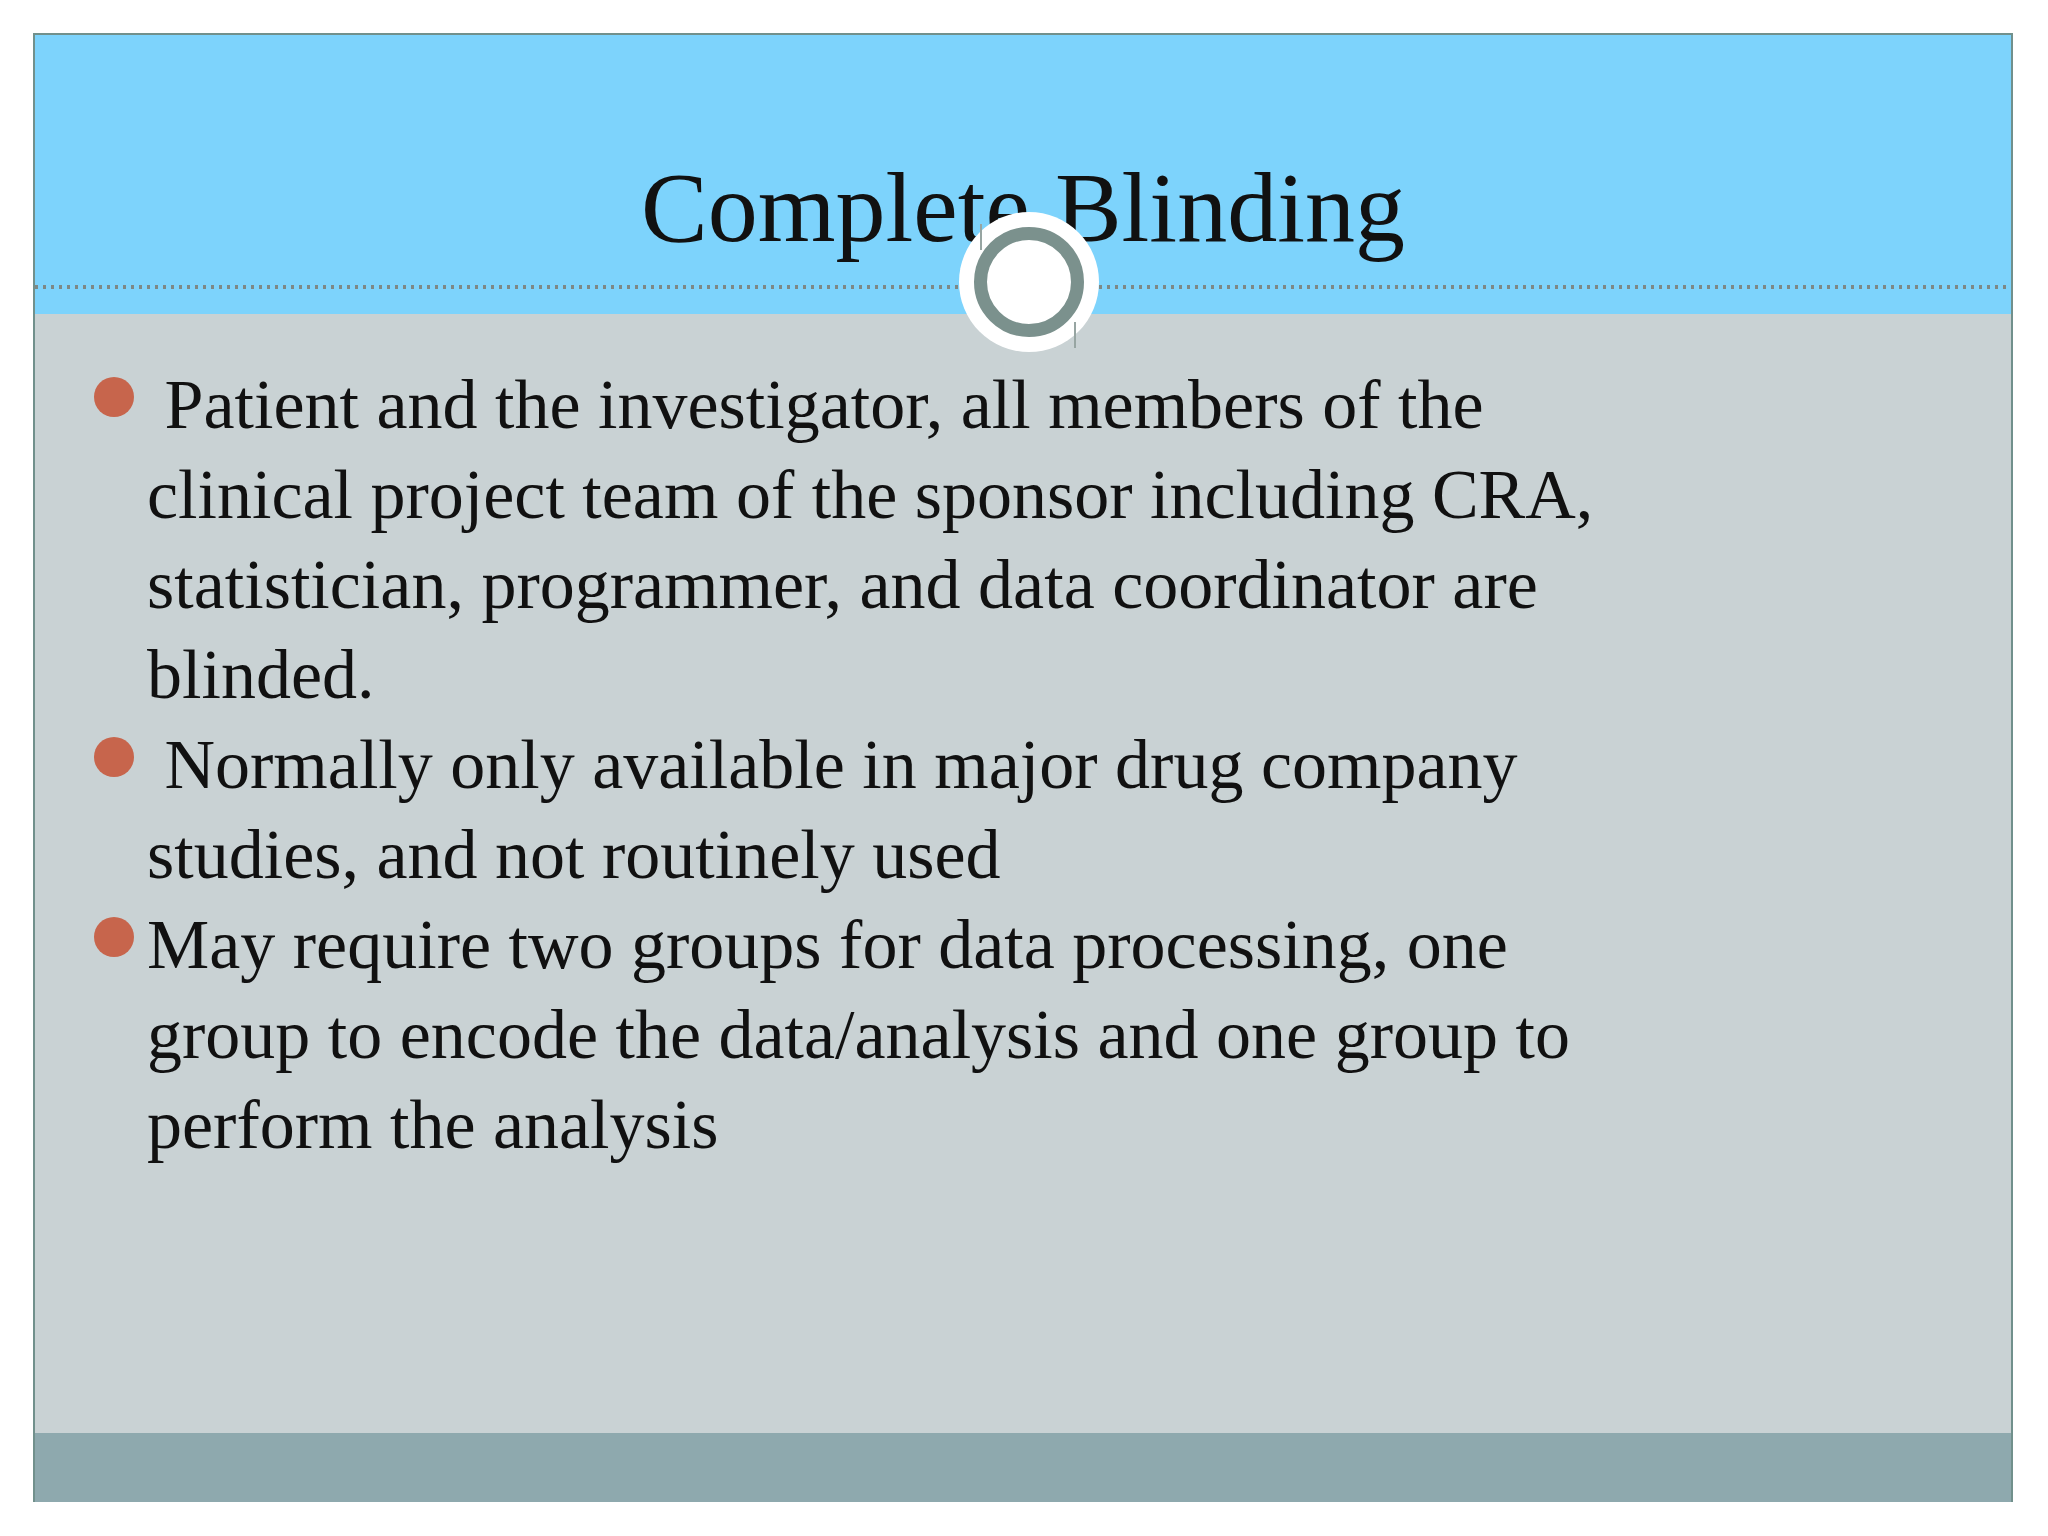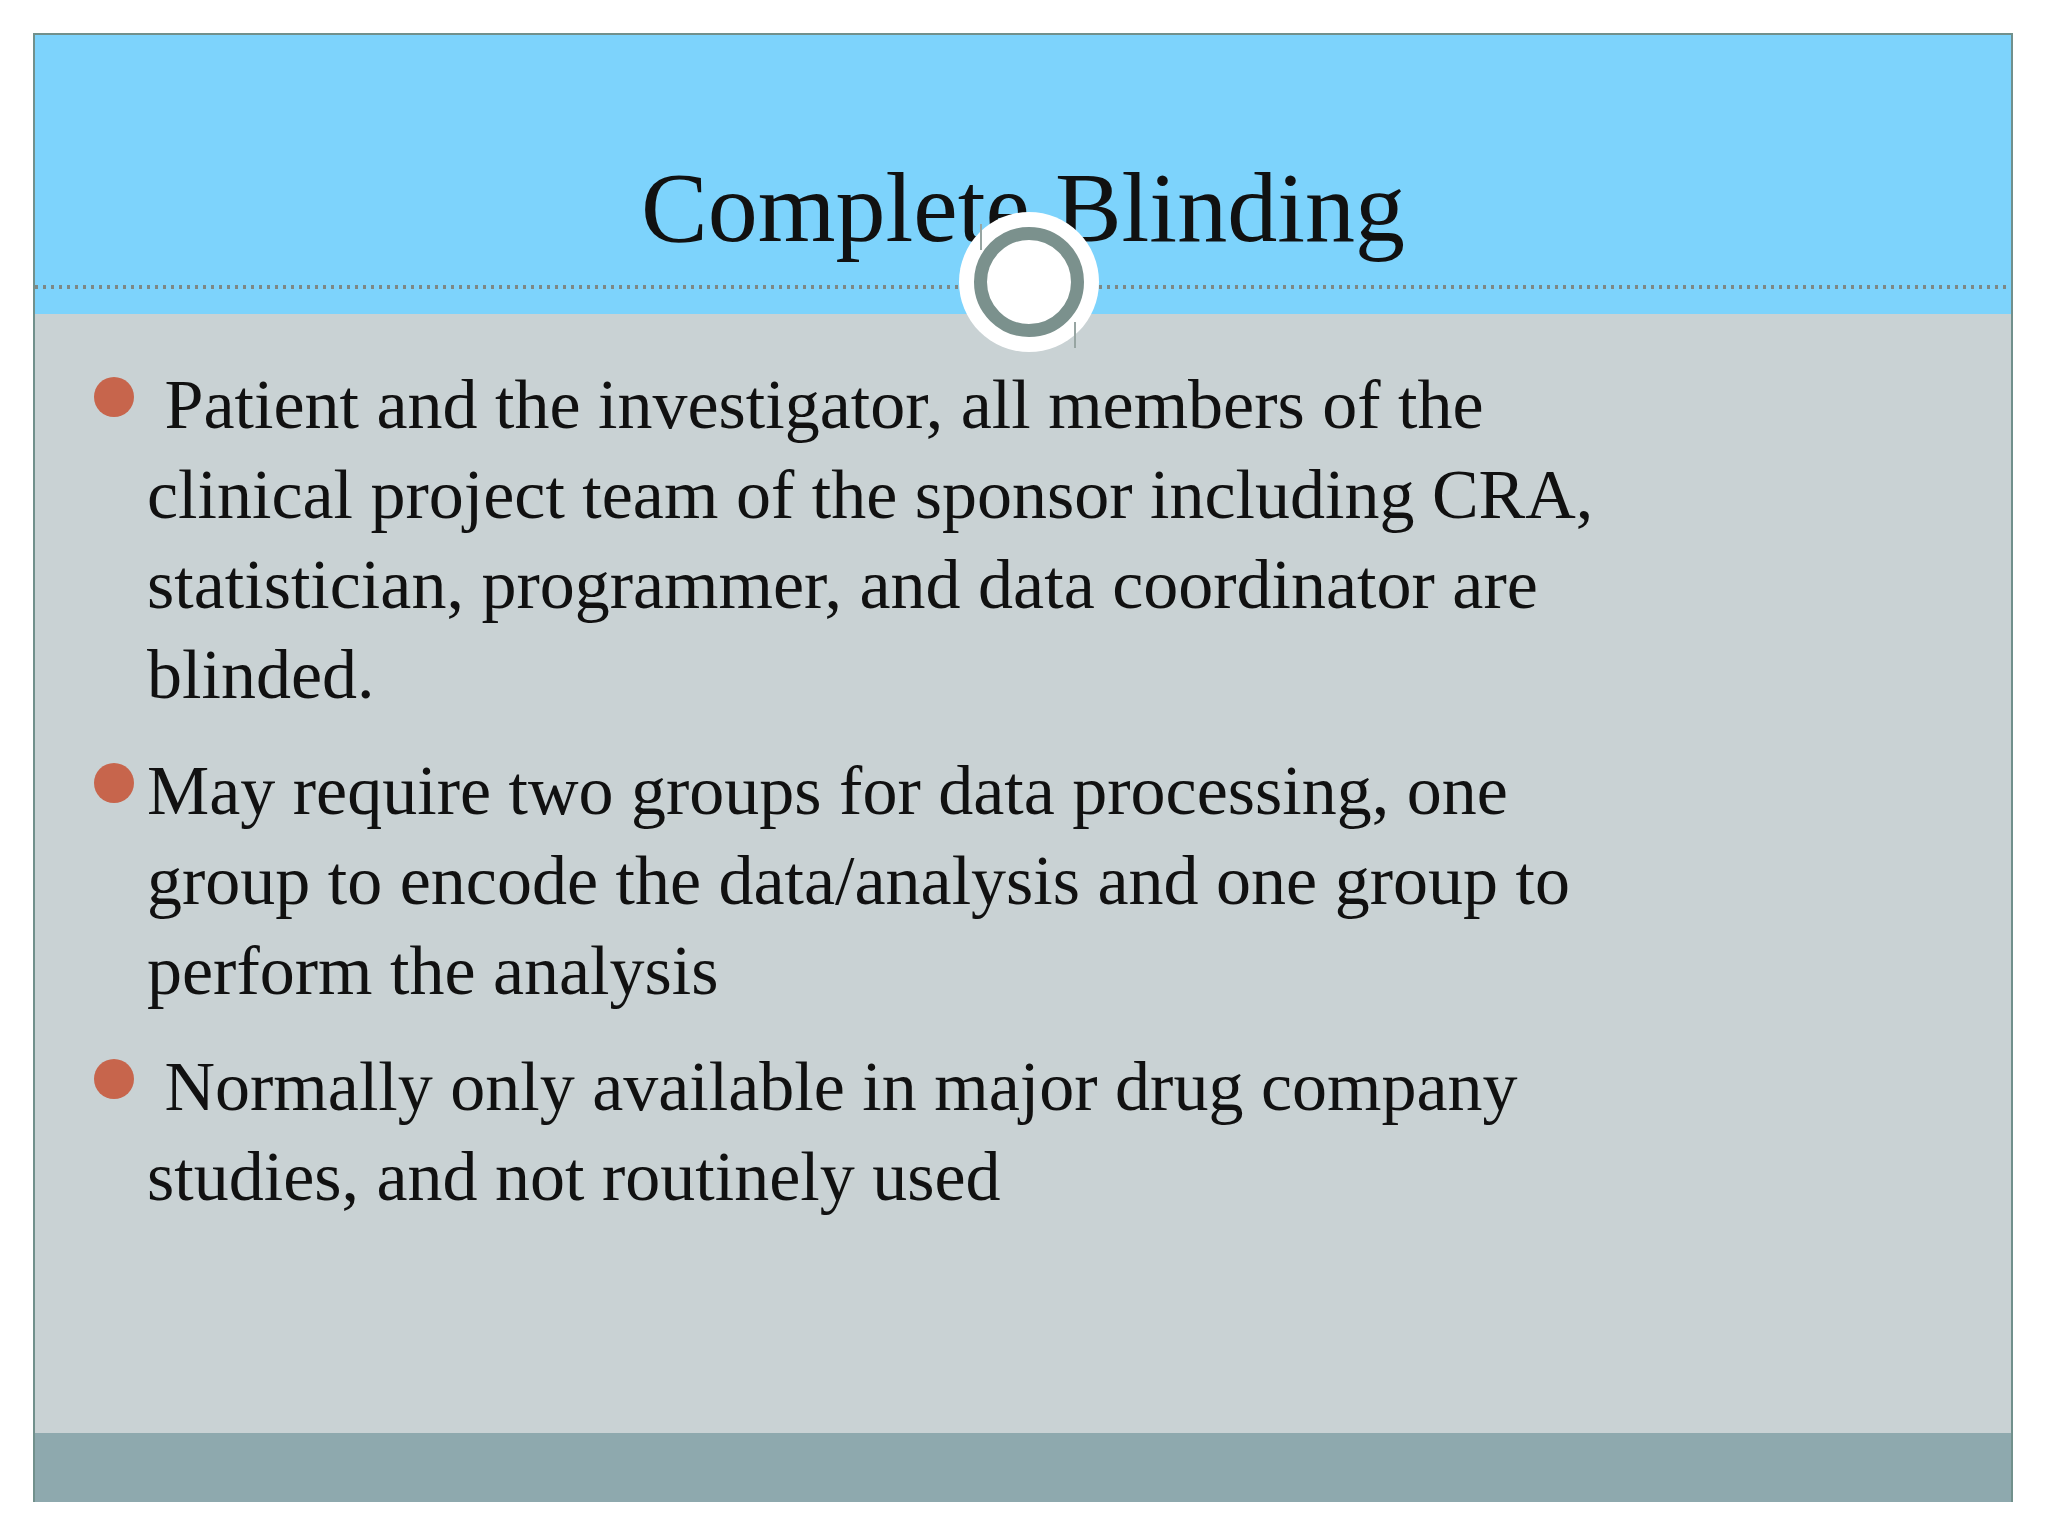--- a/index.html
+++ b/index.html
@@ -57,21 +57,21 @@
     border:13px solid var(--ring);border-radius:50%;background:transparent;
   }
   .tick{position:absolute;width:2px;background:var(--tick);}
   .tick-top{left:945px;top:189px;height:26px;}
   .tick-bottom{left:1039px;top:287px;height:26px;}
 
   .bullet-list{
     position:absolute;left:0;top:279px;width:100%;
     padding:46px 30px 0 59px;
     list-style:none;
-    display:flex;flex-direction:column;gap:26px;
+    display:flex;flex-direction:column;
   }
   .bullet-item{display:flex;align-items:flex-start;}
   .bullet-dot{
     flex:0 0 40px;width:40px;height:40px;border-radius:50%;
     background:var(--bullet);margin-top:17px;margin-right:13px;
   }
   .bullet-text{
     font-size:70px;line-height:90px;color:var(--text);
     white-space:pre-wrap;
   }
@@ -97,26 +97,26 @@
   <ul class="bullet-list">
     <li class="bullet-item">
       <span class="bullet-dot"></span>
       <span class="bullet-text"> Patient and the investigator, all members of the
 clinical project team of the sponsor including CRA,
 statistician, programmer, and data coordinator are
 blinded.</span>
     </li>
     <li class="bullet-item">
       <span class="bullet-dot"></span>
+      <span class="bullet-text"> Normally only available in major drug company
+studies, and not routinely used</span>
+    </li>
+    <li class="bullet-item">
+      <span class="bullet-dot"></span>
       <span class="bullet-text">May require two groups for data processing, one
 group to encode the data/analysis and one group to
 perform the analysis</span>
-    </li>
-    <li class="bullet-item">
-      <span class="bullet-dot"></span>
-      <span class="bullet-text"> Normally only available in major drug company
-studies, and not routinely used</span>
     </li>
   </ul>
 
   <div class="footer-bar"></div>
 
 </div>
 
 </body></html>

